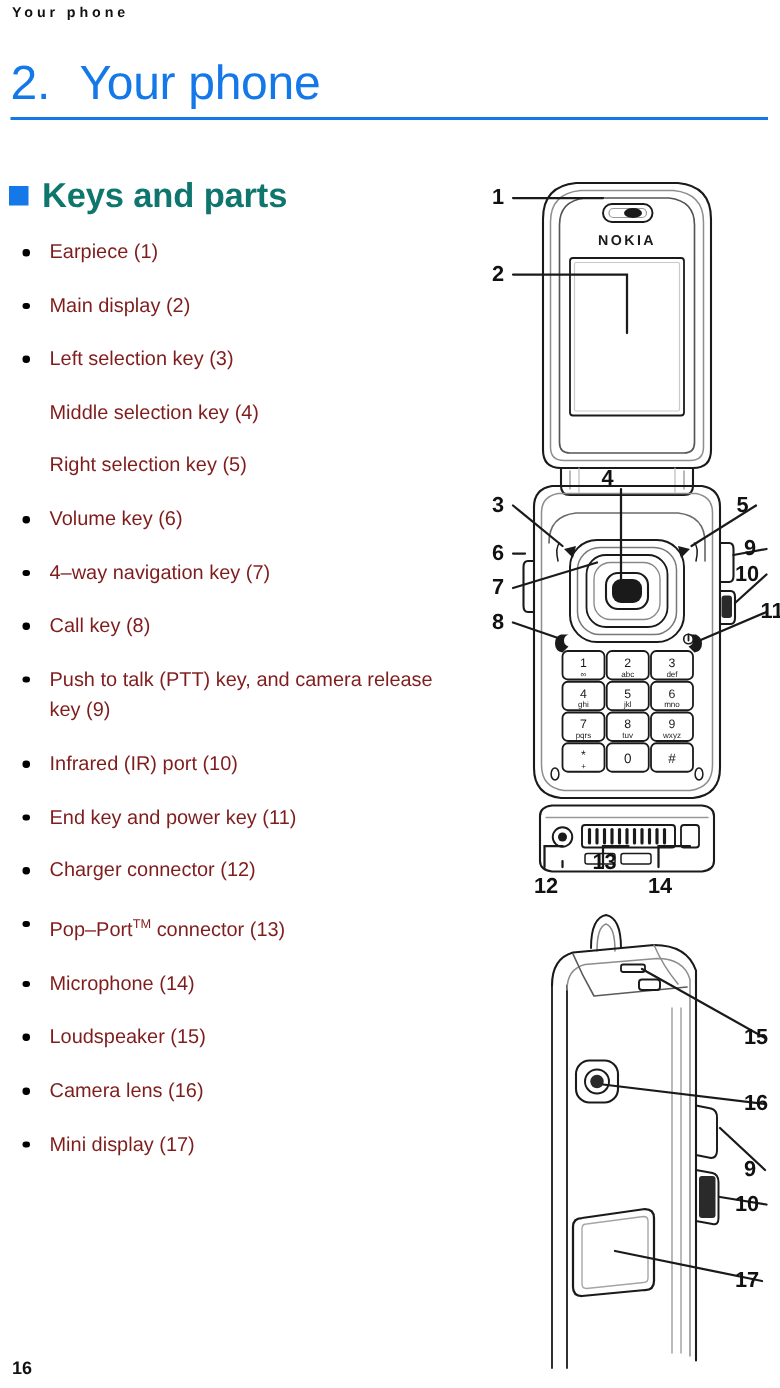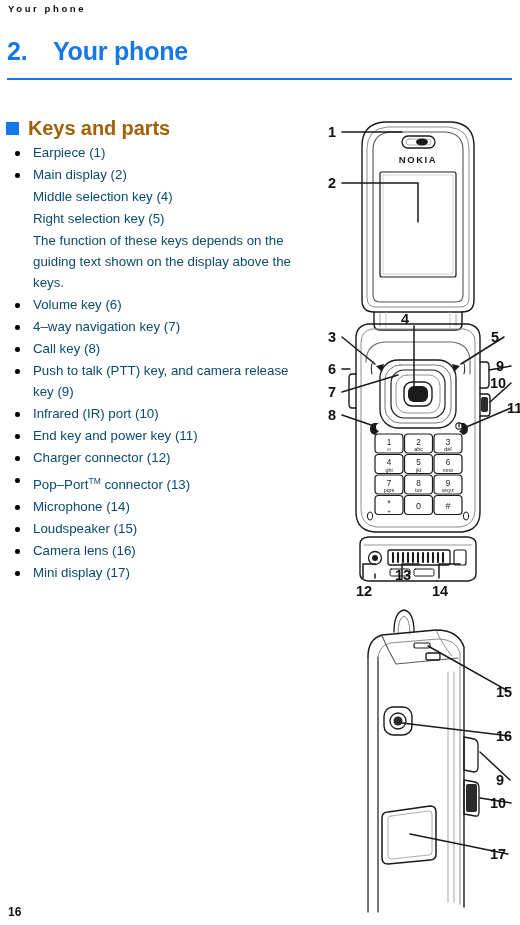--- a/index.html
+++ b/index.html
@@ -25,22 +25,22 @@
     font-weight: bold;
     letter-spacing: 2.6px;
     color: #111;
   }
 
   
   .chapter-title {
     position: absolute;
     left: 7px;
     top: 37px;
-    font-size: 25px;
-    font-weight: bold;
+    font-size: 32px;
+    font-weight: normal;
     color: #1478E8;
     letter-spacing: -0.2px;
     white-space: nowrap;
   }
   .chapter-num { display: inline-block; width: 46px; }
   .chapter-rule {
     position: absolute;
     left: 7px;
     top: 78px;
     width: 505px;
@@ -57,41 +57,42 @@
     align-items: center;
     gap: 9px;
   }
   .sq-bullet {
     width: 13px;
     height: 13px;
     background: #1478E8;
     flex: 0 0 auto;
   }
   .section-heading-text {
-    font-size: 20px;
+    font-size: 23px;
     font-weight: bold;
-    color: #a16207;
+    color: #0f766e;
     letter-spacing: -0.1px;
     white-space: nowrap;
   }
 
   
   .parts-list {
     position: absolute;
     left: 8px;
     top: 143px;
     width: 290px;
   }
   .li {
     position: relative;
     font-size: 13.3px;
     line-height: 20.6px;
-    color: #0c4a6e;
+    color: #7f1d1d;
     padding-left: 25px;
     margin-bottom: 1.5px;
+    margin-top: 15px;
   }
   .li .dot {
     position: absolute;
     left: 7px;
     top: 8px;
     width: 4.6px;
     height: 4.6px;
     border-radius: 50%;
     background: #000;
   }
@@ -144,23 +145,23 @@
 <div class="chapter-rule"></div>
 
 <div class="section-heading">
   <span class="sq-bullet"></span>
   <span class="section-heading-text">Keys and parts</span>
 </div>
 
 <div class="parts-list" id="parts-list">
     <div class="li"><span class="dot"></span><span>Earpiece (1)</span></div>
     <div class="li"><span class="dot"></span><span>Main display (2)</span></div>
+    <div class="li"><span class="dot"></span><span>Left selection key (3)</span></div>
     <div class="li sub"><span>Middle selection key (4)</span></div>
     <div class="li sub"><span>Right selection key (5)</span></div>
-    <div class="li para"><span>The function of these keys depends on the guiding text shown on the display above the keys.</span></div>
     <div class="li"><span class="dot"></span><span>Volume key (6)</span></div>
     <div class="li"><span class="dot"></span><span>4–way navigation key (7)</span></div>
     <div class="li"><span class="dot"></span><span>Call key (8)</span></div>
     <div class="li"><span class="dot"></span><span>Push to talk (PTT) key, and camera release key (9)</span></div>
     <div class="li"><span class="dot"></span><span>Infrared (IR) port (10)</span></div>
     <div class="li"><span class="dot"></span><span>End key and power key (11)</span></div>
     <div class="li"><span class="dot"></span><span>Charger connector (12)</span></div>
     <div class="li"><span class="dot"></span><span>Pop–Port<sup class="tm">TM</sup> connector (13)</span></div>
     <div class="li"><span class="dot"></span><span>Microphone (14)</span></div>
     <div class="li"><span class="dot"></span><span>Loudspeaker (15)</span></div>

